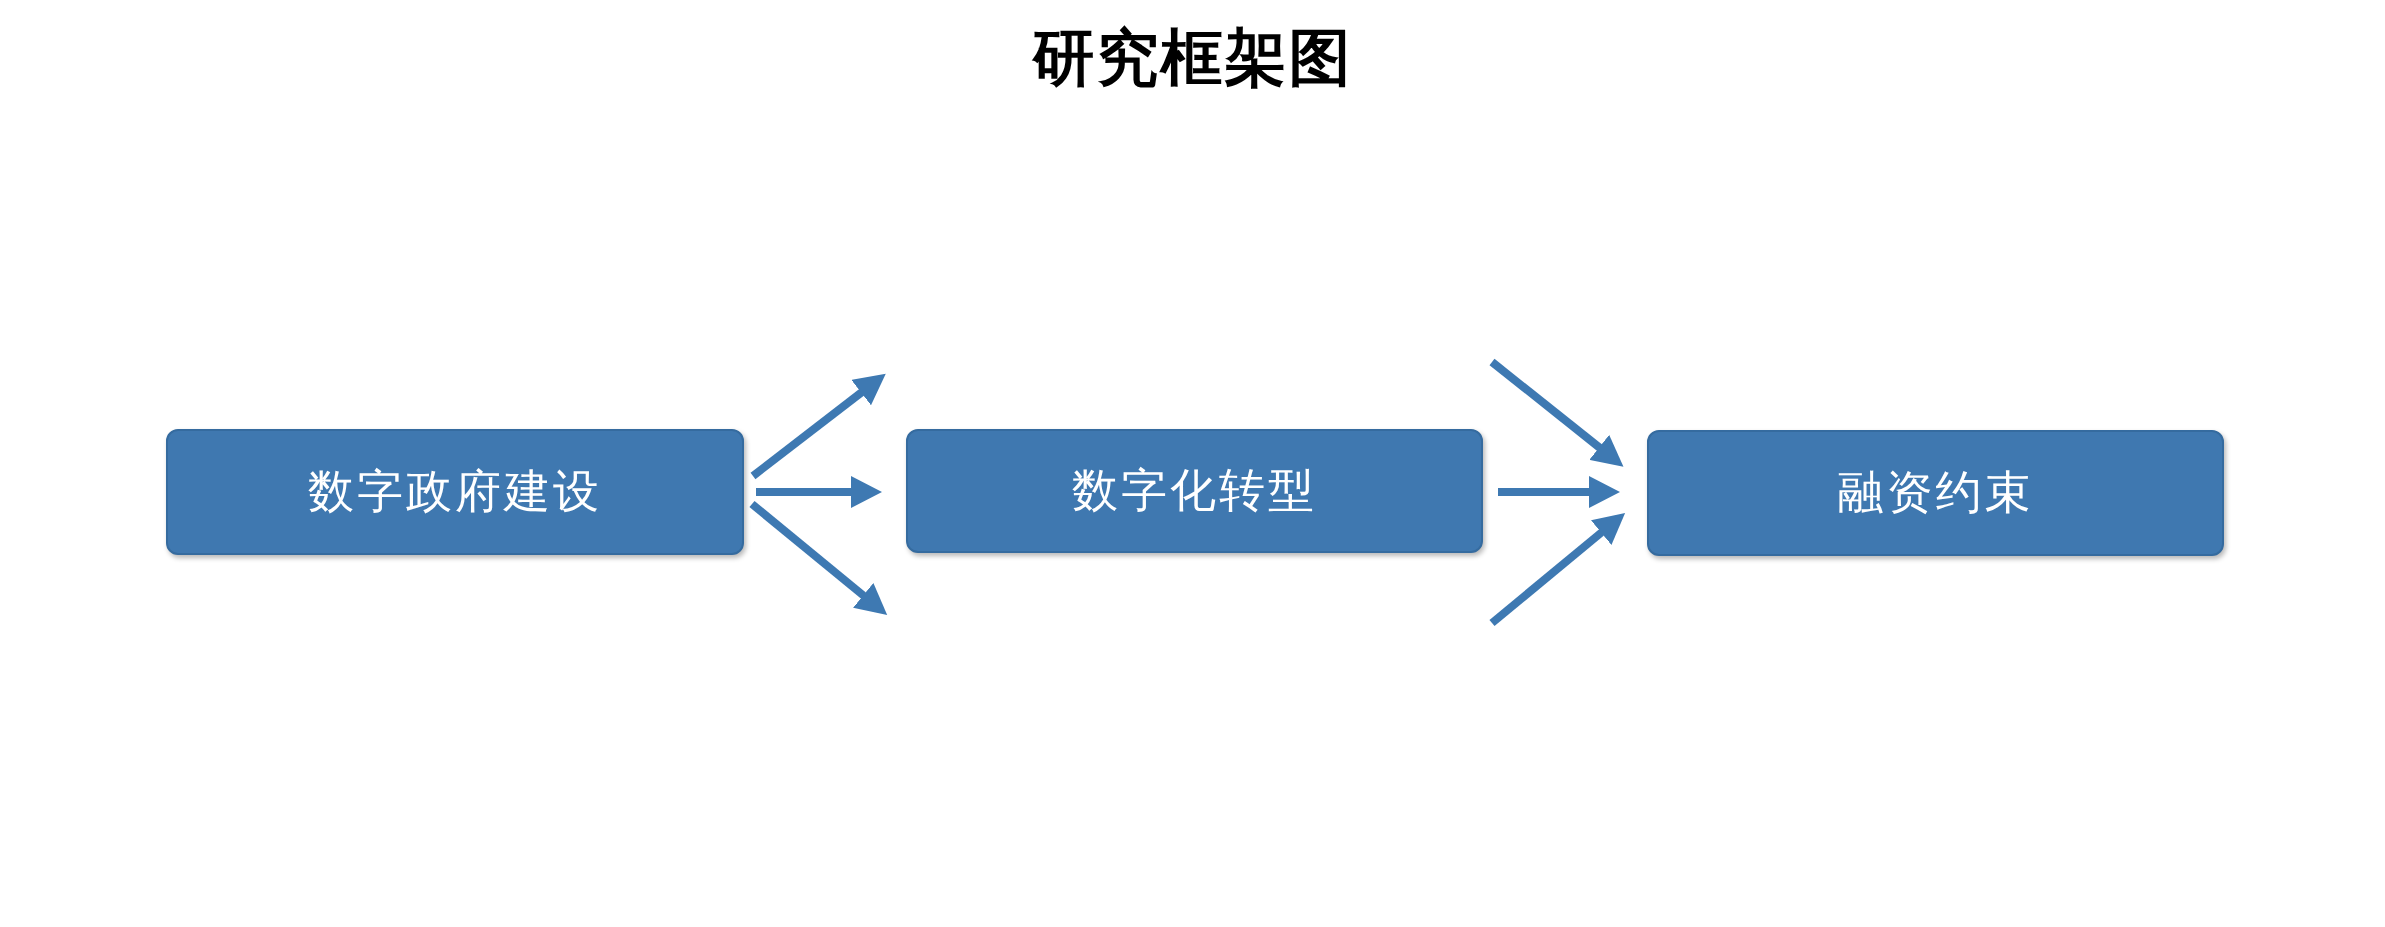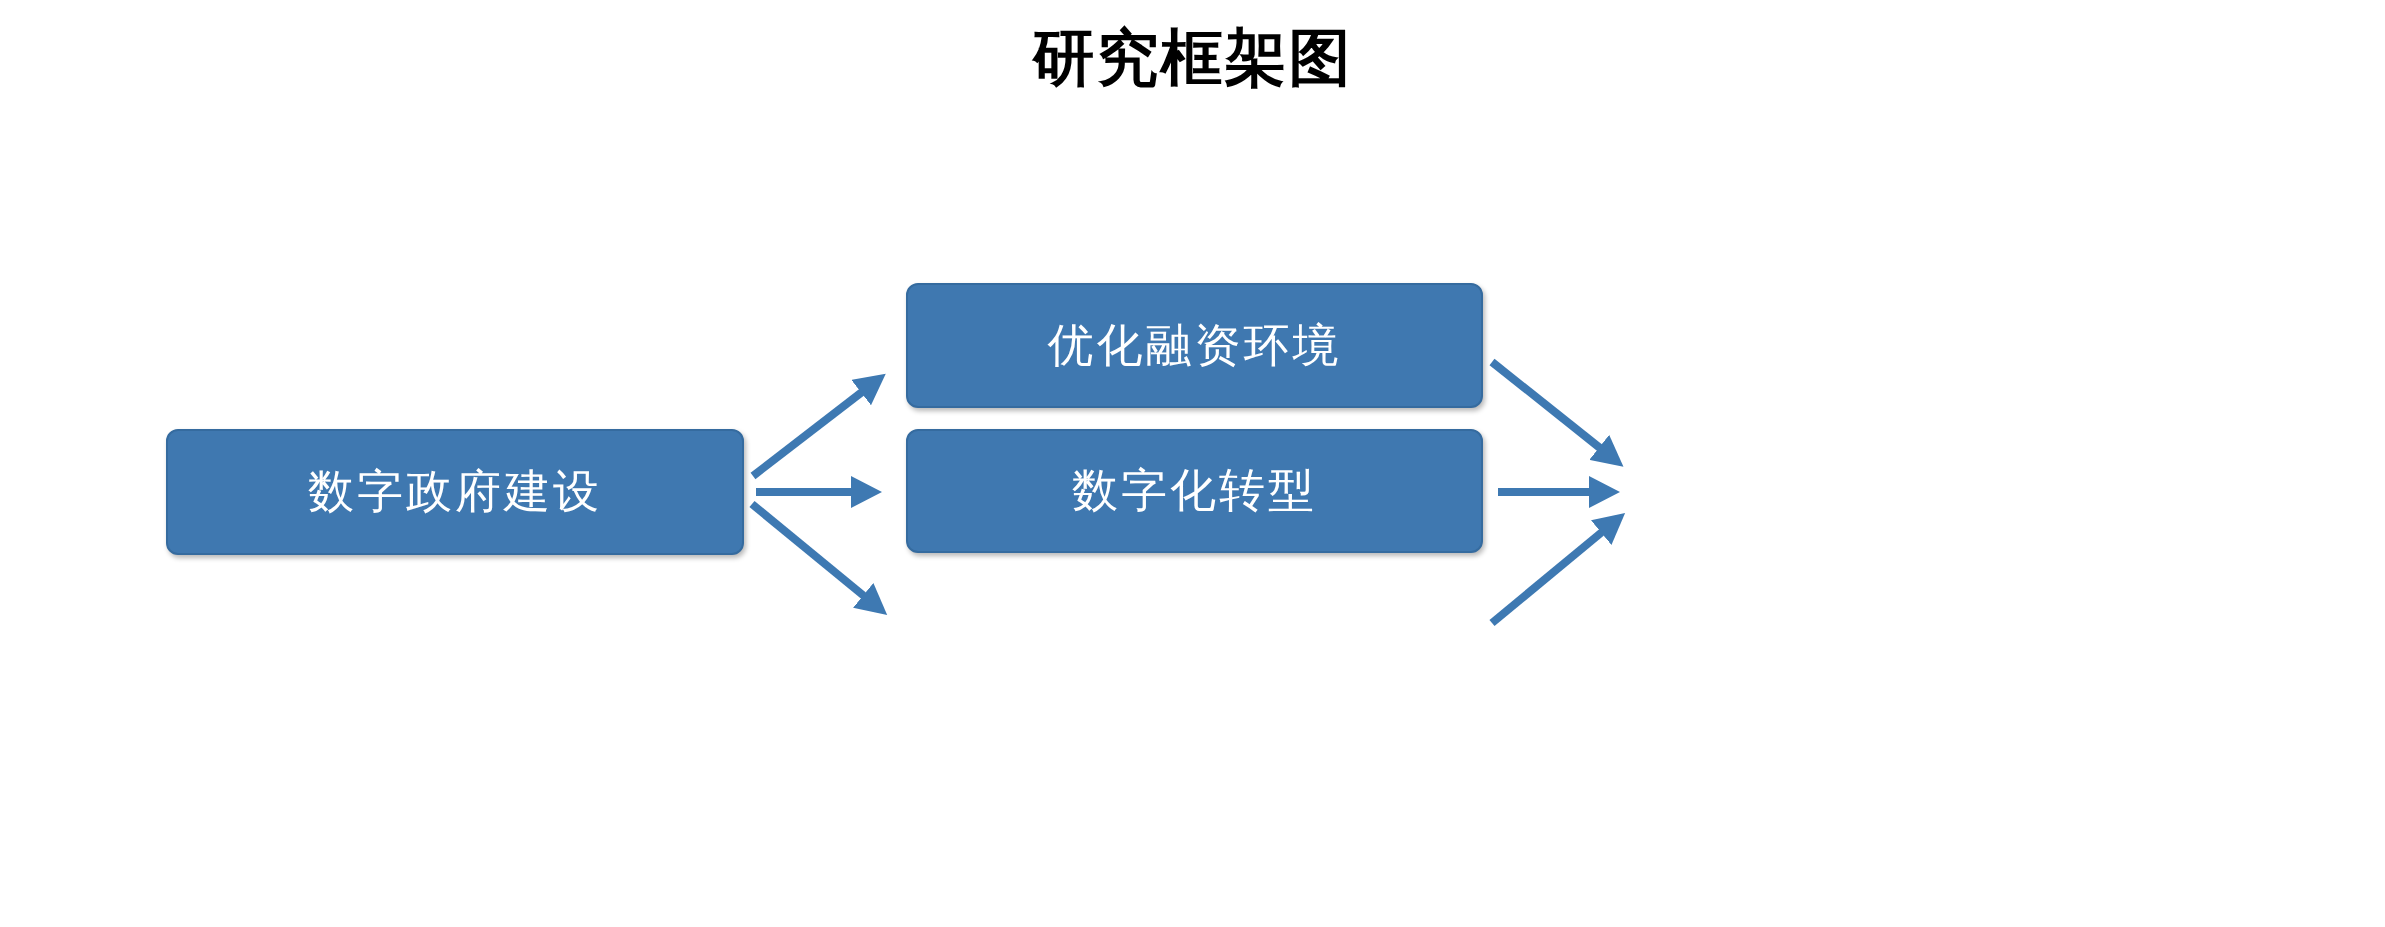--- a/index.html
+++ b/index.html
@@ -71,23 +71,23 @@
     <line class="arrow-line" x1="752" y1="504" x2="864" y2="596" marker-end="url(#head)"></line>
     <line class="arrow-line" x1="1492" y1="362" x2="1600" y2="448" marker-end="url(#head)"></line>
     <line class="arrow-line" x1="1498" y1="492" x2="1590" y2="492" marker-end="url(#head)"></line>
     <line class="arrow-line" x1="1492" y1="623" x2="1602" y2="532" marker-end="url(#head)"></line>
   </svg>
 
   <div class="node node-source">
     <span>数字政府建设</span>
   </div>
 
-  <div class="node node-med-1">
-    <span>优化融资环境</span>
-  </div>
 
   <div class="node node-med-2">
     <span>数字化转型</span>
   </div>
 
 
+  <div class="node node-outcome">
+    <span>融资约束</span>
+  </div>
 
 </div>
 
 </body></html>

